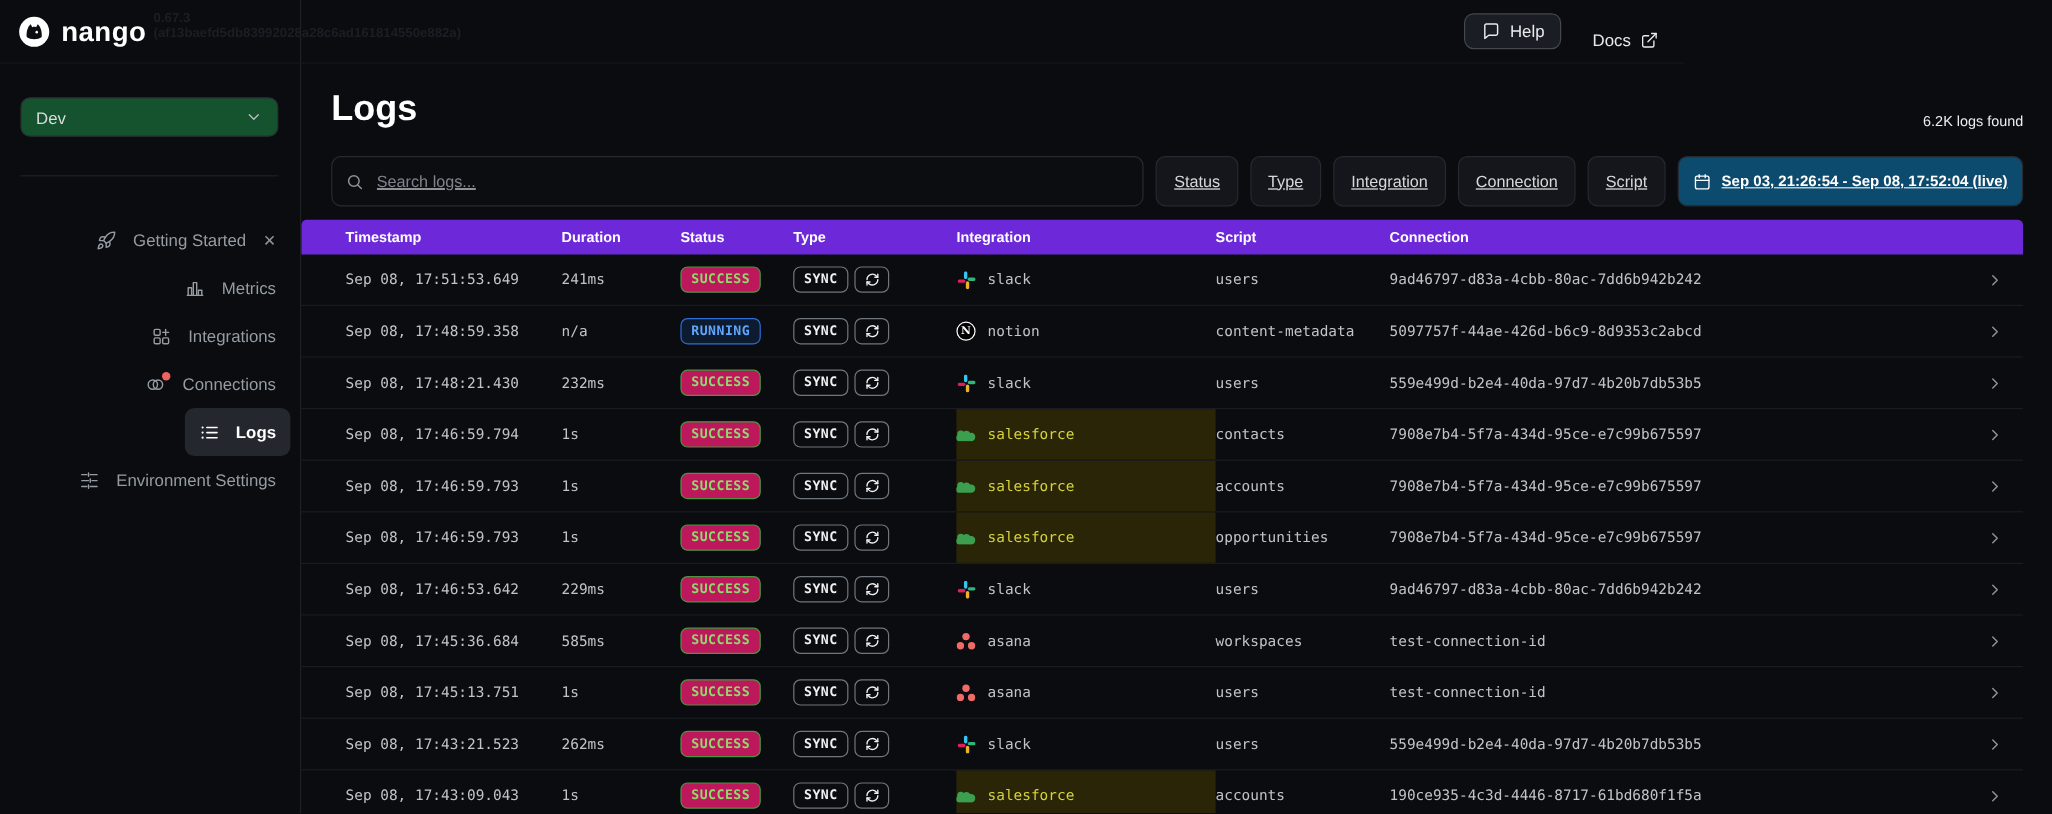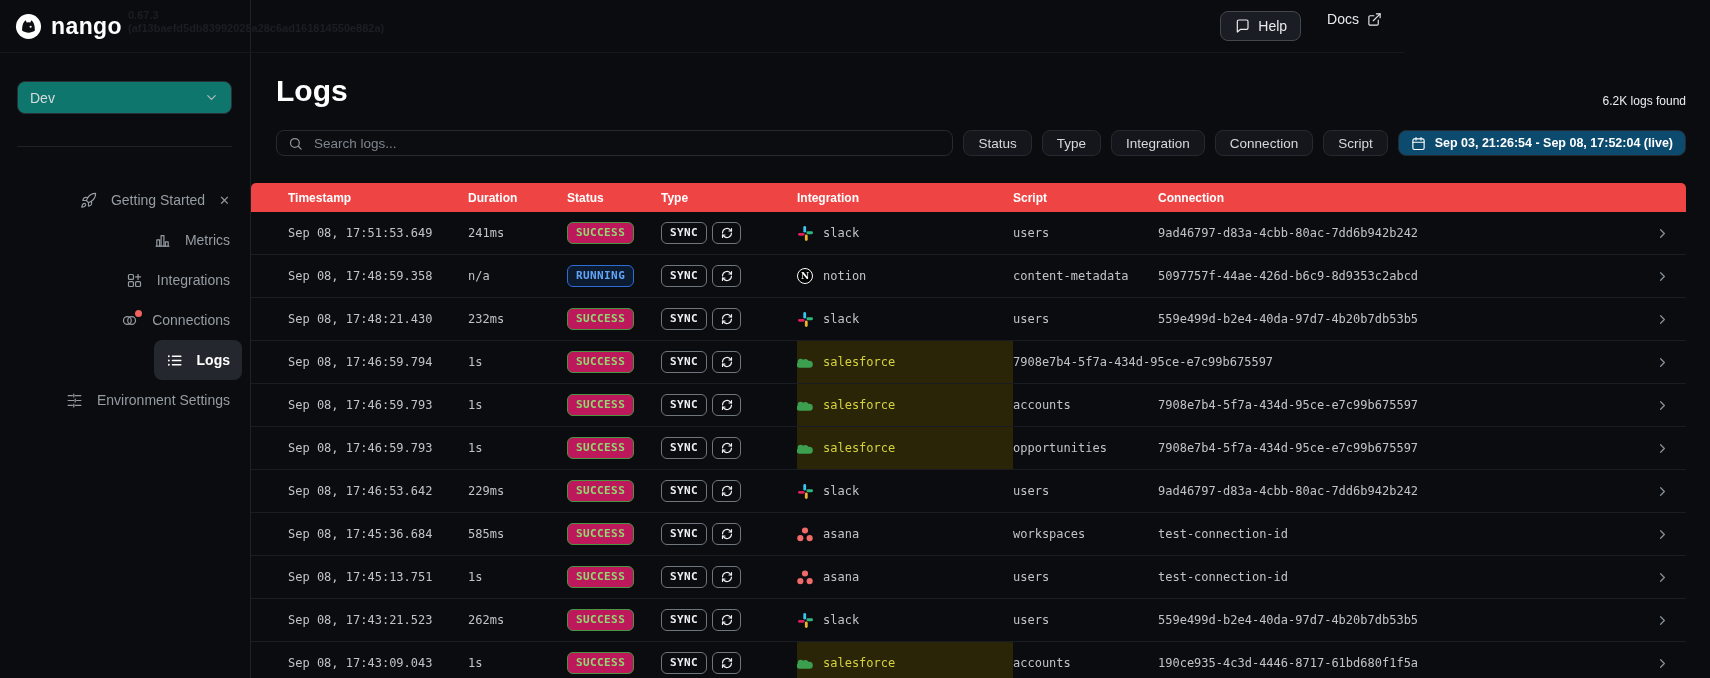--- a/index.html
+++ b/index.html
@@ -9,56 +9,56 @@
     font-family:"Liberation Sans", sans-serif;
   }
   svg{display:block;}
   
   .topbar{position:absolute;top:0;left:0;width:1404px;height:52px;
     border-bottom:1px solid #16181d;display:flex;align-items:center;z-index:3;}
   .logo{display:flex;align-items:center;gap:9px;margin-left:15px;cursor:pointer;}
   .logo-text{font-size:23px;font-weight:bold;color:#fff;letter-spacing:.4px;}
   .version{position:absolute;left:128px;top:9px;font-size:11px;font-weight:bold;
     color:#1b1e24;line-height:13px;white-space:nowrap;}
-  .topbar-right{margin-left:auto;display:flex;align-items:flex-start;gap:26px;margin-right:22px;}
+  .topbar-right{margin-left:auto;display:flex;align-items:flex-end;gap:26px;margin-right:22px;}
   .help-btn{display:flex;align-items:center;gap:8px;background:#1a1d23;border:1px solid #43474e;
     border-radius:8px;color:#e9eaec;font-size:14px;padding:6px 13px;cursor:pointer;font-family:inherit;}
   .docs-link{display:flex;align-items:center;gap:8px;color:#e9eaec;font-size:14px;cursor:pointer;text-decoration:none;}
   
   .sidebar{position:absolute;top:0;left:0;width:250px;height:678px;border-right:1px solid #1e2126;z-index:2;}
   .env-select{position:absolute;top:81px;left:17px;width:215px;height:33px;box-sizing:border-box;
-    border:1px solid #2b2e34;border-radius:8px;background:#0f766e;display:flex;align-items:center;
+    border:1px solid #2b2e34;border-radius:8px;background:#14532d;display:flex;align-items:center;
     justify-content:space-between;padding:0 12px;font-size:14px;color:#d9dbde;cursor:pointer;}
   .sidebar-divider{position:absolute;top:146px;left:17px;width:215px;height:1px;background:#1e2126;}
   .nav{position:absolute;top:180px;left:8px;width:234px;display:flex;flex-direction:column;align-items:flex-end;}
   .nav-item{height:40px;display:flex;align-items:center;gap:14px;padding:0 12px;border-radius:8px;
     color:#969ca3;font-size:14px;cursor:pointer;box-sizing:border-box;}
   .nav-item.active{background:#24272d;color:#fff;font-weight:bold;}
   .nav-icon{width:17px;height:17px;position:relative;flex:none;}
   .nav-icon svg{stroke:currentColor;}
   .close-x{margin-left:auto;color:#8d939b;font-size:13px;cursor:pointer;}
   .red-dot{position:absolute;top:-2px;right:-4px;width:7px;height:7px;background:#f0625f;border-radius:50%;}
   
   .main{position:absolute;left:251px;top:52px;right:0;bottom:0;}
   .page-title{position:absolute;left:25px;top:22px;font-size:30px;font-weight:800;color:#fff;margin:0;}
   .logs-found{position:absolute;right:24px;top:42px;font-size:12px;color:#eceef0;}
-  .toolbar{position:absolute;left:25px;right:24px;top:78px;height:26px;display:flex;gap:10px;}
+  .toolbar{position:absolute;left:25px;right:24px;top:78px;height:42px;display:flex;gap:10px;text-decoration:underline;}
   .search-box{flex:1;border:1px solid #272a30;border-radius:8px;background:#0b0d11;
     display:flex;align-items:center;gap:9px;padding:0 11px;}
   .search-box input{background:transparent;border:none;outline:none;color:#d9dbde;
     font-size:13.5px;width:100%;font-family:inherit;}
   .search-box input::placeholder{color:#7f858d;}
   .filter-btn{border:1px solid #26292f;background:#14161b;border-radius:8px;color:#d6d9dc;
     font-size:13.5px;padding:0 14px;cursor:pointer;font-family:inherit;white-space:nowrap;}
   .date-btn{border:1px solid #26292f;background:#0c4a6e;border-radius:8px;color:#fff;
     font-size:12.5px;font-weight:bold;padding:0 12px;cursor:pointer;font-family:inherit;
     display:flex;align-items:center;gap:9px;white-space:nowrap;}
   
   .table{position:absolute;left:0;right:24px;top:131px;bottom:0;overflow:hidden;}
-  .t-header{height:29px;background:#ef4444;display:flex;align-items:center;
+  .t-header{height:29px;background:#6d28d9;display:flex;align-items:center;
     font-size:12px;font-weight:bold;color:#fff;border-radius:5px 5px 0 0;}
   .cell{display:flex;align-items:center;box-sizing:border-box;height:100%;}
   .col-ts{width:217px;padding-left:37px;}
   .col-dur{width:99px;}
   .col-status{width:94px;}
   .col-type{width:136px;gap:5px;}
   .col-integration{width:216px;}
   .col-script{width:145px;}
   .col-connection{flex:1;}
   .col-chevron{width:45px;justify-content:flex-end;padding-right:16px;}
@@ -361,20 +361,21 @@
       </span>
     </div>
     <div class="cell col-integration hl">
       <span class="int-icon">
               <svg width="16" height="12" viewBox="0 0 24 17">
                 <path fill="#3c9e4f" d="M18.5 6.5c-.4 0-.9.05-1.3.15A5.2 5.2 0 0 0 12.6 4c-1.3 0-2.5.5-3.4 1.3A4.6 4.6 0 0 0 5.7 3.6 4.65 4.65 0 0 0 1 8.25c0 .4.05.8.15 1.2A4.1 4.1 0 0 0 3.1 17h15.4a5.25 5.25 0 0 0 0-10.5z"></path>
               </svg>
             </span>
       <span class="int-name mono">salesforce</span>
     </div>
+    <div class="cell col-script mono">contacts</div>
     <div class="cell col-connection mono">7908e7b4-5f7a-434d-95ce-e7c99b675597</div>
     <div class="cell col-chevron">
       <svg class="chev" width="15" height="15" viewBox="0 0 24 24" fill="none" stroke-width="1.9" stroke-linecap="round" stroke-linejoin="round">
               <polyline points="9 6 15 12 9 18"></polyline>
             </svg>
     </div>
   </div>
         <div class="log-row">
     <div class="cell col-ts mono">Sep 08, 17:46:59.793</div>
     <div class="cell col-dur mono">1s</div>

